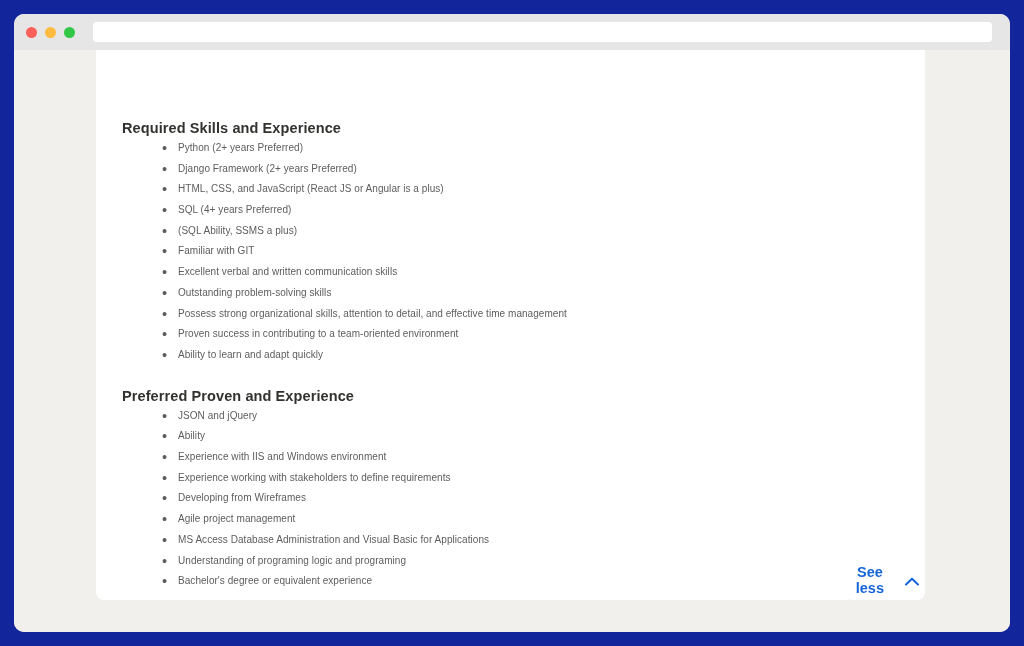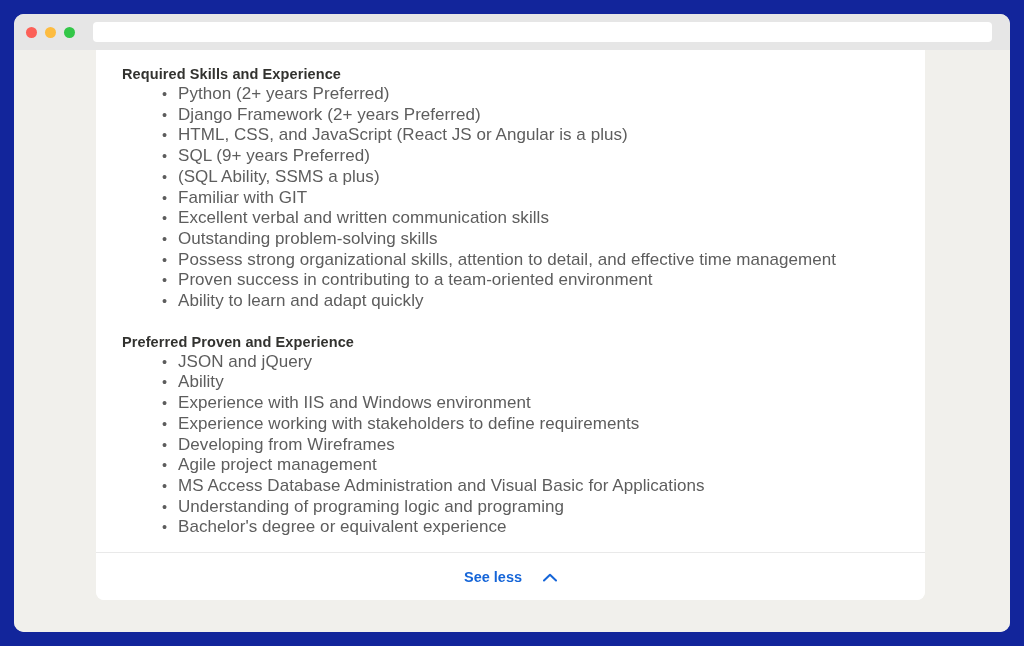--- a/index.html
+++ b/index.html
@@ -91,22 +91,23 @@
   
   #job-card {
     position: absolute;
     left: 82px;
     top: 0;
     width: 829px;
     bottom: 32px;
     background: #ffffff;
     border-radius: 0 0 8px 8px;
     display: flex;
-    flex-direction: column;
-    overflow: hidden;
+    flex-direction: row;
+    overflow: hidden;
+    align-items: flex-end;
   }
 
   #card-body {
     flex: 1 1 auto;
     padding: 16px 26px 8px 26px;
     overflow: hidden;
   }
 
   
   .section-heading {
@@ -118,21 +119,21 @@
   }
 
   .skills-list {
     list-style: none;
     margin: 0 0 0 0;
     padding: 0;
   }
 
   .skills-list li {
     position: relative;
-    font-size: 17px;
+    font-size: 10px;
     line-height: 20.7px;
     color: #5d5d5d;
     padding-left: 56px;
     letter-spacing: 0.05px;
   }
 
   .skills-list li::before {
     content: "\2022";
     position: absolute;
     left: 40px;
@@ -204,21 +205,21 @@
       <div id="job-card">
 
         <div id="card-body">
 
           <div>
             <div class="section-heading">Required Skills and Experience</div>
             <ul class="skills-list">
               <li>Python (2+ years Preferred)</li>
               <li>Django Framework (2+ years Preferred)</li>
               <li>HTML, CSS, and JavaScript (React JS or Angular is a plus)</li>
-              <li>SQL (9+ years Preferred)</li>
+              <li>SQL (4+ years Preferred)</li>
               <li>(SQL Ability, SSMS a plus)</li>
               <li>Familiar with GIT</li>
               <li>Excellent verbal and written communication skills</li>
               <li>Outstanding problem-solving skills</li>
               <li>Possess strong organizational skills, attention to detail, and effective time management</li>
               <li>Proven success in contributing to a team-oriented environment</li>
               <li>Ability to learn and adapt quickly</li>
             </ul>
           </div>
 

